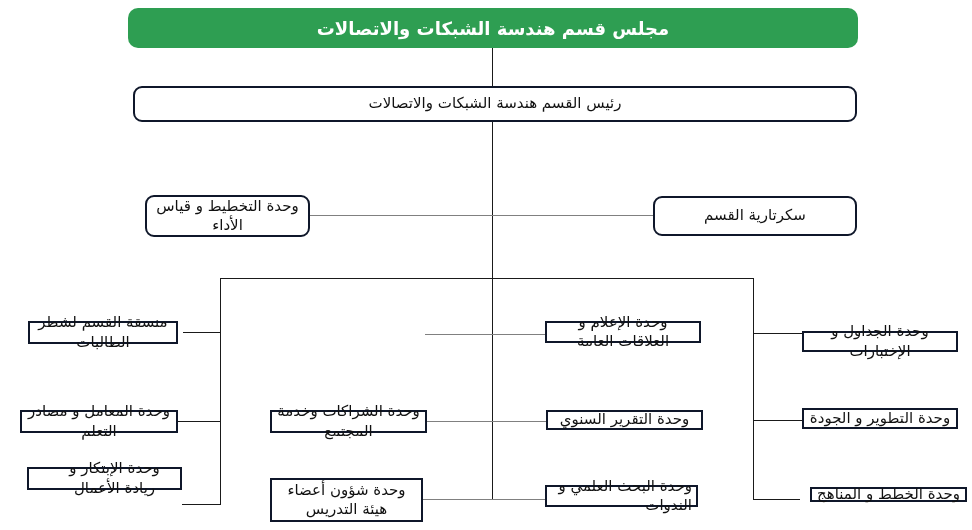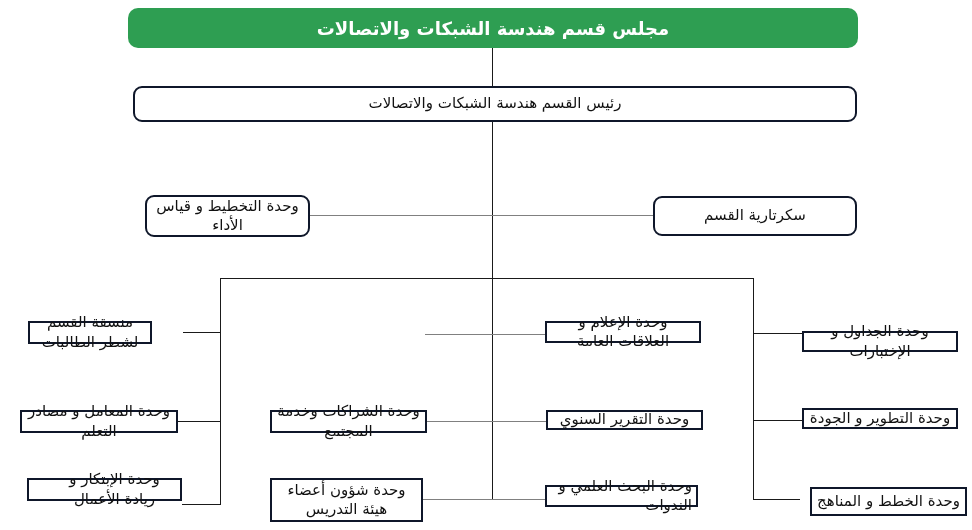--- a/index.html
+++ b/index.html
@@ -59,36 +59,36 @@
   <div class="node rounded" style="left:653px; top:196px; width:204px; height:40px;" dir="rtl">سكرتارية القسم</div>
 
   <div class="hline" style="left:220px; top:278px; width:534px;"></div>
   <div class="vline" style="left:220px; top:278px; height:227px;"></div>
   <div class="vline" style="left:753px; top:278px; height:222px;"></div>
 
   <div class="hline" style="left:183px; top:332px; width:37px;"></div>
   <div class="hline" style="left:178px; top:421px; width:42px;"></div>
   <div class="hline" style="left:182px; top:504px; width:38px;"></div>
 
-  <div class="node" style="left:28px; top:321px; width:124px; height:23px;" dir="rtl">منسقة القسم لشطر الطالبات</div>
+  <div class="node" style="left:28px; top:321px; width:150px; height:23px;" dir="rtl">منسقة القسم لشطر الطالبات</div>
   <div class="node" style="left:20px; top:410px; width:158px; height:23px;" dir="rtl">وحدة المعامل و مصادر التعلم</div>
-  <div class="node" style="left:27px; top:478px; width:155px; height:23px;padding-left:24px;" dir="rtl">وحدة الإبتكار و ريادة الأعمال</div>
+  <div class="node" style="left:27px; top:467px; width:155px; height:23px;padding-left:24px;" dir="rtl">وحدة الإبتكار و ريادة الأعمال</div>
 
   <div class="hline gray" style="left:425px; top:334px; width:120px;"></div>
   <div class="hline gray" style="left:427px; top:421px; width:119px;"></div>
   <div class="hline gray" style="left:423px; top:499px; width:122px;"></div>
 
   <div class="node" style="left:270px; top:410px; width:157px; height:23px;" dir="rtl">وحدة الشراكات وخدمة المجتمع</div>
   <div class="node" style="left:270px; top:478px; width:153px; height:44px;" dir="rtl">وحدة شؤون أعضاء هيئة التدريس</div>
 
   <div class="node" style="left:545px; top:321px; width:156px; height:22px;" dir="rtl">وحدة الإعلام و العلاقات العامة</div>
   <div class="node" style="left:546px; top:410px; width:157px; height:20px;" dir="rtl">وحدة التقرير السنوي</div>
   <div class="node" style="left:545px; top:485px; width:153px; height:22px;text-align:right;" dir="rtl">وحدة البحث العلمي و الندوات</div>
 
   <div class="hline" style="left:753px; top:333px; width:49px;"></div>
   <div class="hline" style="left:753px; top:420px; width:49px;"></div>
   <div class="hline" style="left:753px; top:499px; width:47px;"></div>
 
   <div class="node" style="left:802px; top:322px; width:156px; height:21px;margin-top:9px;" dir="rtl">وحدة الجداول و الإختبارات</div>
   <div class="node" style="left:802px; top:408px; width:156px; height:21px;" dir="rtl">وحدة التطوير و الجودة</div>
-  <div class="node" style="left:810px; top:487px; width:157px; height:29px;" dir="rtl">وحدة الخطط و المناهج</div>
+  <div class="node" style="left:810px; top:487px; width:157px; height:15px;" dir="rtl">وحدة الخطط و المناهج</div>
 
 </div>
 
 </body></html>

